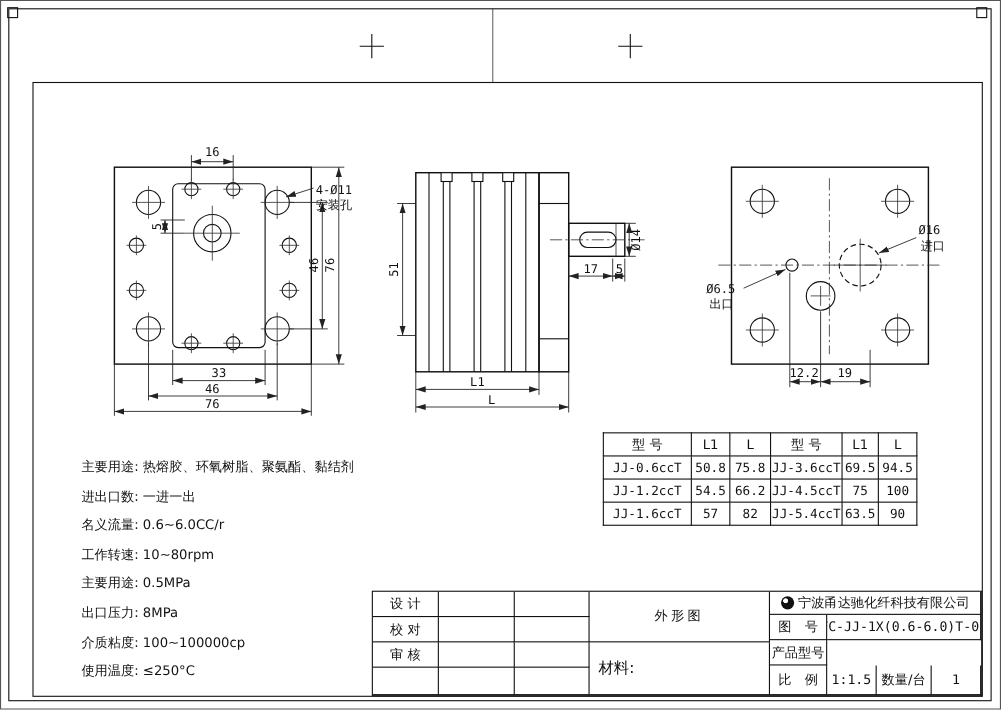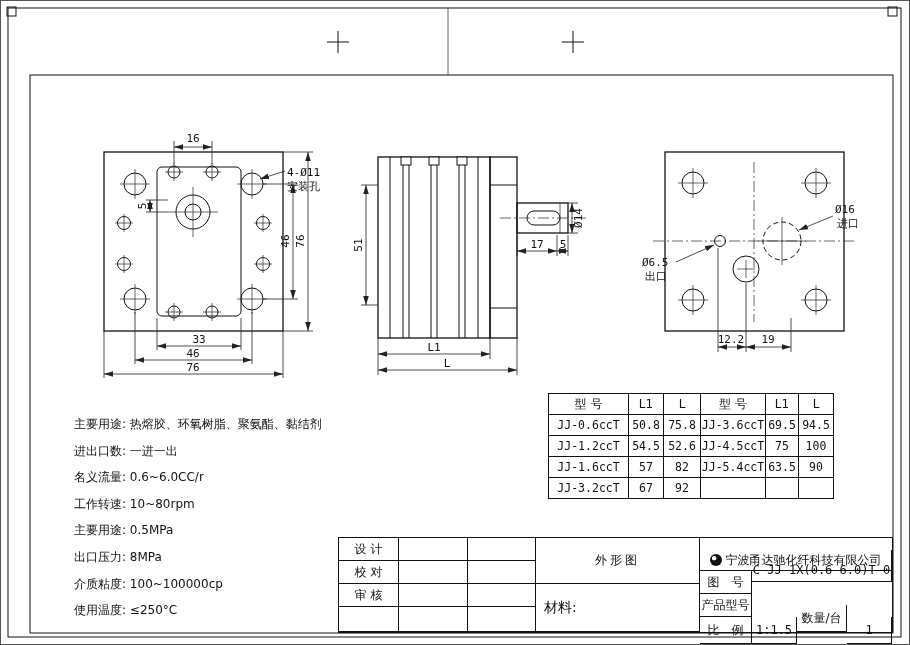--- a/index.html
+++ b/index.html
@@ -35,21 +35,21 @@
 
   .tb { position:absolute; left:338px; top:537px; width:555px; height:96px; border:1px solid #111; }
   .tb .cell {
     position:absolute; border-right:1px solid #111; border-bottom:1px solid #111;
     display:flex; align-items:center; justify-content:center; font-size:12px; white-space:nowrap; overflow:hidden;
   }
   .tb .cell.left { justify-content:flex-start; padding-left:8px; }
   .tb .title-big { font-size:12px; letter-spacing:3px; }
   .tb .mat { font-size:14px; }
   .mono { font-family:"DejaVu Sans Mono", monospace; }
-  .f10 { font-size:10.5px; } .f11 { font-size:11px;margin-top:12px; } .f12 { font-size:12px; }
+  .f10 { font-size:10.5px; } .f11 { font-size:11px; } .f12 { font-size:12px; }
   .logo {
     width:12px; height:12px; border-radius:50%; margin-right:4px; flex:0 0 auto;
     background: radial-gradient(circle at 35% 35%, #fff 0 2px, #111 2.5px);
   }
 </style>
 </head>
 <body>
 
 <div class="sheet">
 
@@ -268,41 +268,33 @@
       <td>JJ-0.6ccT</td>
       <td>50.8</td>
       <td>75.8</td>
       <td>JJ-3.6ccT</td>
       <td>69.5</td>
       <td>94.5</td>
     </tr>
     <tr>
       <td>JJ-1.2ccT</td>
       <td>54.5</td>
-      <td>52.6</td>
+      <td>66.2</td>
       <td>JJ-4.5ccT</td>
       <td>75</td>
       <td>100</td>
     </tr>
     <tr>
       <td>JJ-1.6ccT</td>
       <td>57</td>
       <td>82</td>
       <td>JJ-5.4ccT</td>
       <td>63.5</td>
       <td>90</td>
     </tr>
-    <tr>
-      <td>JJ-3.2ccT</td>
-      <td>67</td>
-      <td>92</td>
-      <td></td>
-      <td></td>
-      <td></td>
-    </tr>
   </tbody>
     </table>
 
   <div class="tb">
     <div class="cell" style="left:0;top:0;width:60px;height:23px">设 计</div>
     <div class="cell" style="left:60px;top:0;width:69px;height:23px"></div>
     <div class="cell" style="left:129px;top:0;width:68px;height:23px"></div>
 
     <div class="cell" style="left:0;top:23px;width:60px;height:23px">校 对</div>
     <div class="cell" style="left:60px;top:23px;width:69px;height:23px"></div>

